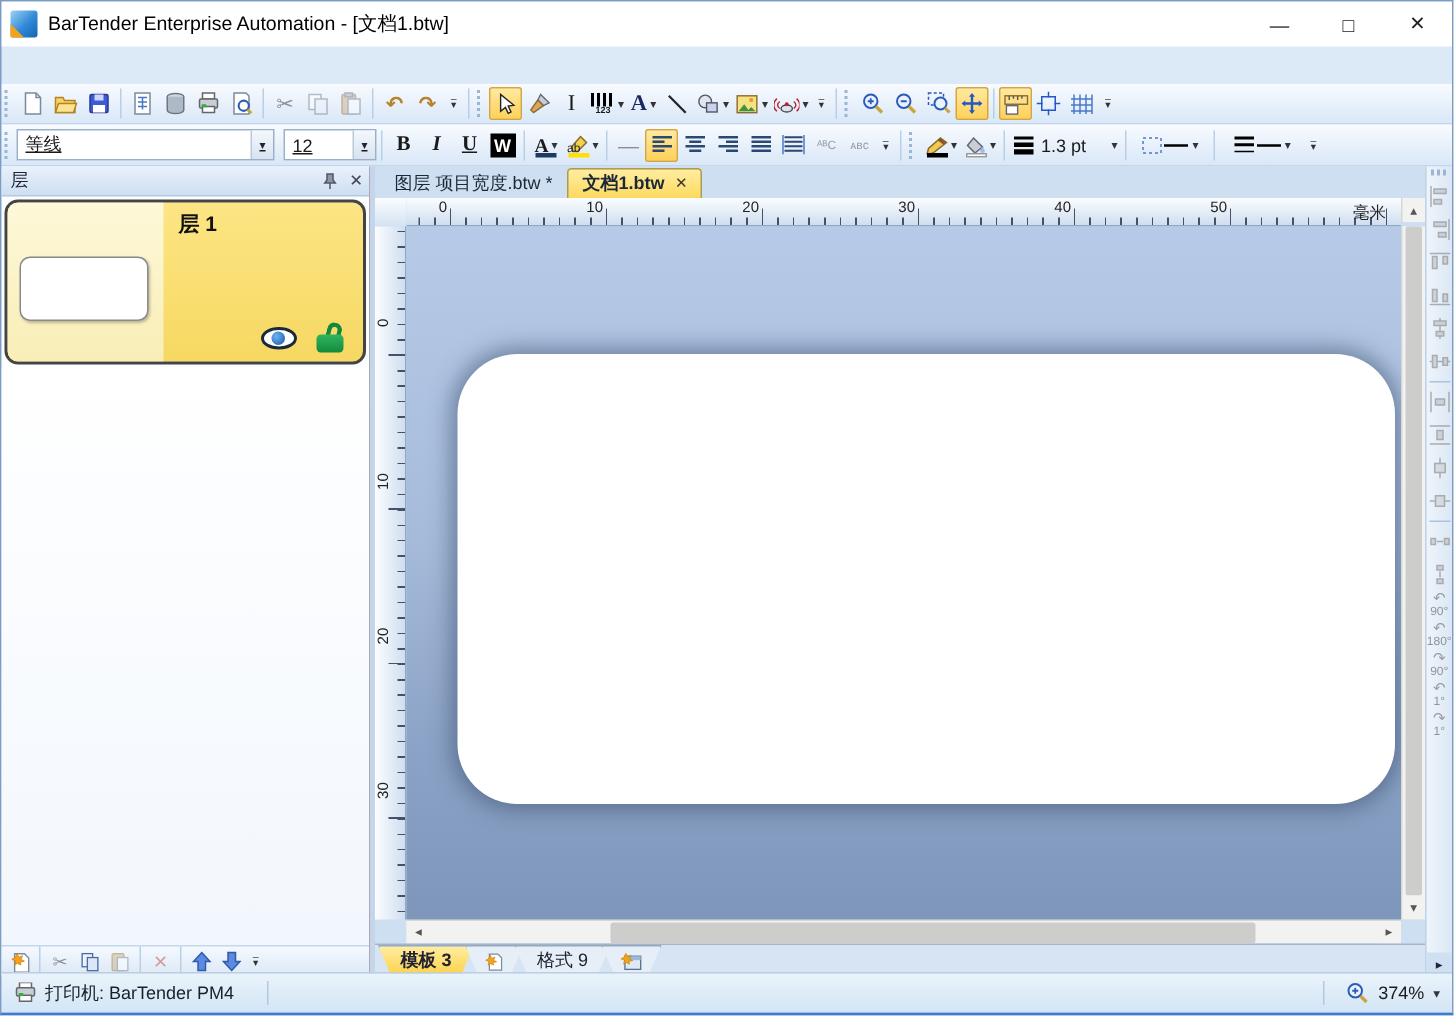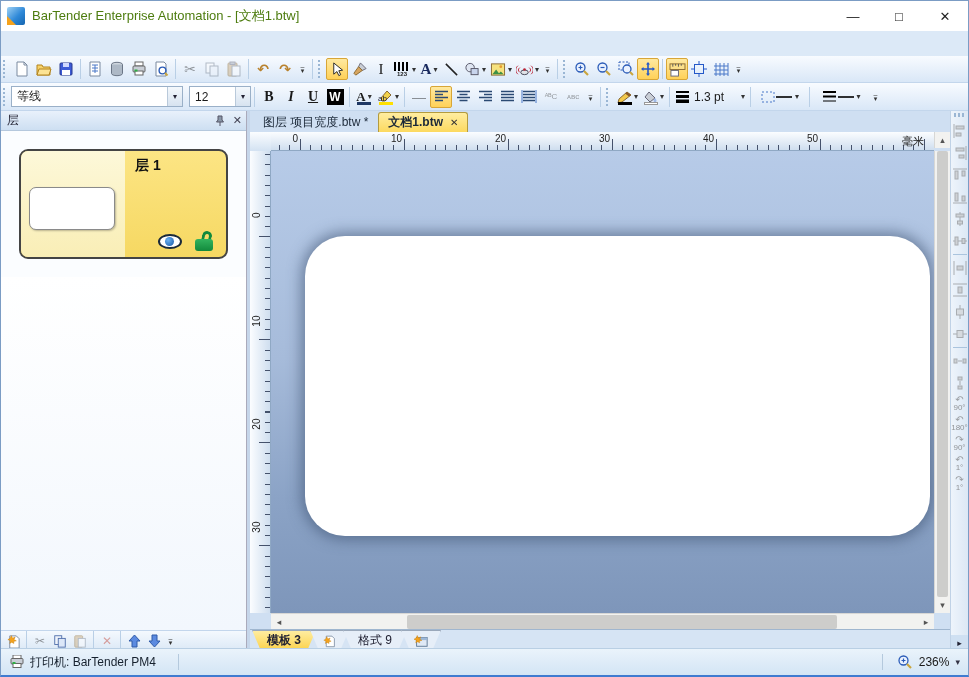--- a/index.html
+++ b/index.html
@@ -8,21 +8,21 @@
     position:relative; width:969px; height:677px; overflow:hidden;
     font-family:"Liberation Sans","DejaVu Sans",sans-serif; font-size:12px; color:#1a1a1a;
     border:1px solid #7b9cc4; border-bottom:2px solid #3f7bd0; background:#dce9f7;
   }
   
   .titlebar { position:absolute; left:0; top:0; width:100%; height:30px; background:#ffffff;
     display:flex; align-items:center; padding-left:6px; }
   .logo { width:18px; height:18px; position:relative; margin-right:7px; }
   .logo .lg-main { position:absolute; inset:0; background:linear-gradient(135deg,#9fd1f4 0%,#2f89d8 55%,#1565b0 100%); border-radius:2px; }
   .logo .lg-fold { position:absolute; left:0; bottom:0; width:0; height:0; border-left:9px solid #f5a21b; border-top:9px solid transparent; }
-  .title-text { font-size:13px; color:#4d7c0f; }
+  .title-text { font-size:13px; color:#000000; }
   .wctl { margin-left:auto; display:flex; height:100%; }
   .wbtn { width:46px; height:100%; display:flex; align-items:center; justify-content:center; font-size:13px; color:#222; }
   
   .menubar { position:absolute; left:0; top:30px; width:100%; height:25px;
     background:linear-gradient(#eaf2fc,#d6e5f7); border-bottom:1px solid #c3d6ec;
     display:flex; align-items:center; padding-left:6px; }
   .menu-item { padding:3px 9px; color:#16212e; }
   
   .tbrow { position:absolute; left:0; width:100%; background:linear-gradient(#f8fbff,#d9e7f7);
     display:flex; align-items:center; border-bottom:1px solid #c3d6ec; }
@@ -31,34 +31,34 @@
   .grip { width:5px; height:18px; margin:0 3px 0 2px;
     background:repeating-linear-gradient(#9ab6d4 0 2px,transparent 2px 4px); background-size:2px 100%; background-repeat:repeat-y; }
   .tsep { width:1px; height:20px; background:#b9cfe6; margin:0 3px; }
   .tbtn { min-width:22px; height:22px; display:flex; align-items:center; justify-content:center;
     border:1px solid transparent; border-radius:2px; position:relative; padding:0 1px; }
   .tbtn.active { border-color:#d8a637; background:linear-gradient(#ffe9a0,#ffd158); }
   .tbtn.disabled { opacity:.45; }
   .dd { font-size:8px; color:#333; margin-left:2px; }
   .ovf { width:13px; height:22px; display:flex; flex-direction:column; align-items:center; justify-content:center; font-size:7px; color:#333; line-height:4px; }
   .glyph { font-size:14px; line-height:1; }
-  .combo { height:21px; background:#fff; border:1px solid #9ab0c8; display:flex; align-items:center; padding-left:5px; position:relative; }
+  .combo { height:21px; background:#fff; border:1px solid #9ab0c8; display:flex; align-items:center; padding-left:5px; position:relative;text-decoration:underline; }
   .combo .cdd { margin-left:auto; width:15px; height:100%; background:linear-gradient(#f4f8fc,#d7e3f0); border-left:1px solid #b9c9da; display:flex; align-items:center; justify-content:center; font-size:8px; color:#223; }
   .fbtn { font-family:"Liberation Serif","DejaVu Serif",serif; font-weight:bold; font-size:14px; }
   .wblk { width:17px; height:16px; background:#000; color:#fff; font-weight:bold; font-size:12px; display:flex; align-items:center; justify-content:center; }
   .colorbar { position:absolute; left:3px; bottom:2px; width:14px; height:3px; }
   
   .main { position:absolute; left:0; top:110px; width:100%; height:540px; display:flex; }
   
   .panel { width:246px; background:#fbfdff; display:flex; flex-direction:column; border-right:1px solid #aab; }
   .panel-head { height:20px; background:linear-gradient(#e9f1fb,#cddff2); border-bottom:1px solid #b5c8dd;
     display:flex; align-items:center; padding:0 4px 0 6px; color:#223; }
   .panel-head .ph-sp { margin-left:auto; display:flex; gap:8px; align-items:center; }
   .ph-ic { font-size:11px; color:#445; }
-  .layer-card { margin:18px; height:110px; border:2px solid #444; border-radius:9px; overflow:hidden; display:flex;
+  .layer-card { margin:2px; height:110px; border:2px solid #444; border-radius:9px; overflow:hidden; display:flex;
     background:linear-gradient(#fce584,#f6d862); }
   .lc-left { width:104px; background:linear-gradient(#fdf8d9,#f9eeb6); position:relative; }
   .lc-thumb { position:absolute; left:8px; top:36px; width:86px; height:43px; background:#fff; border:1px solid #8a8a8a; border-radius:7px; box-shadow:1px 1px 2px rgba(0,0,0,.25); }
   .lc-right { flex:1; position:relative; }
   .lc-name { position:absolute; left:10px; top:6px; font-weight:bold; font-size:14px; color:#111; }
   .eye { position:absolute; right:44px; bottom:8px; width:24px; height:15px; }
   .eye .e-out { position:absolute; inset:0; background:#fff; border:2px solid #1a2a3a; border-radius:50%; }
   .eye .e-in { position:absolute; left:7px; top:3px; width:9px; height:9px; background:radial-gradient(circle at 35% 35%,#6db3f2,#1457a8); border-radius:50%; }
   .lock { position:absolute; right:12px; bottom:6px; width:20px; height:20px; }
   .lock .l-body { position:absolute; left:1px; bottom:0; width:18px; height:12px; background:linear-gradient(#32b45e,#128a3c); border-radius:3px; }
@@ -748,18 +748,18 @@
       <span class="st-printer-text">打印机: BarTender PM4</span>
     </div>
     <div class="st-sep"></div>
     <div class="st-zoom">
       <div class="st-sep"></div>
       <svg width="16" height="16" viewBox="0 0 16 16">
           <circle cx="6.5" cy="6.5" r="4.5" fill="#eaf2ff" stroke="#2a5bb8" stroke-width="1.3"></circle>
           <path d="M10 10l4 4" stroke="#caa53d" stroke-width="2.2"></path>
           <path d="M4.5 6.5h4M6.5 4.5v4" stroke="#2a5bb8" stroke-width="1.2"></path>
         </svg>
-      <span>236%</span>
+      <span>374%</span>
       <span style="font-size:9px;color:#334">▾</span>
     </div>
   </div>
 
 </div>
 
 </body></html>

